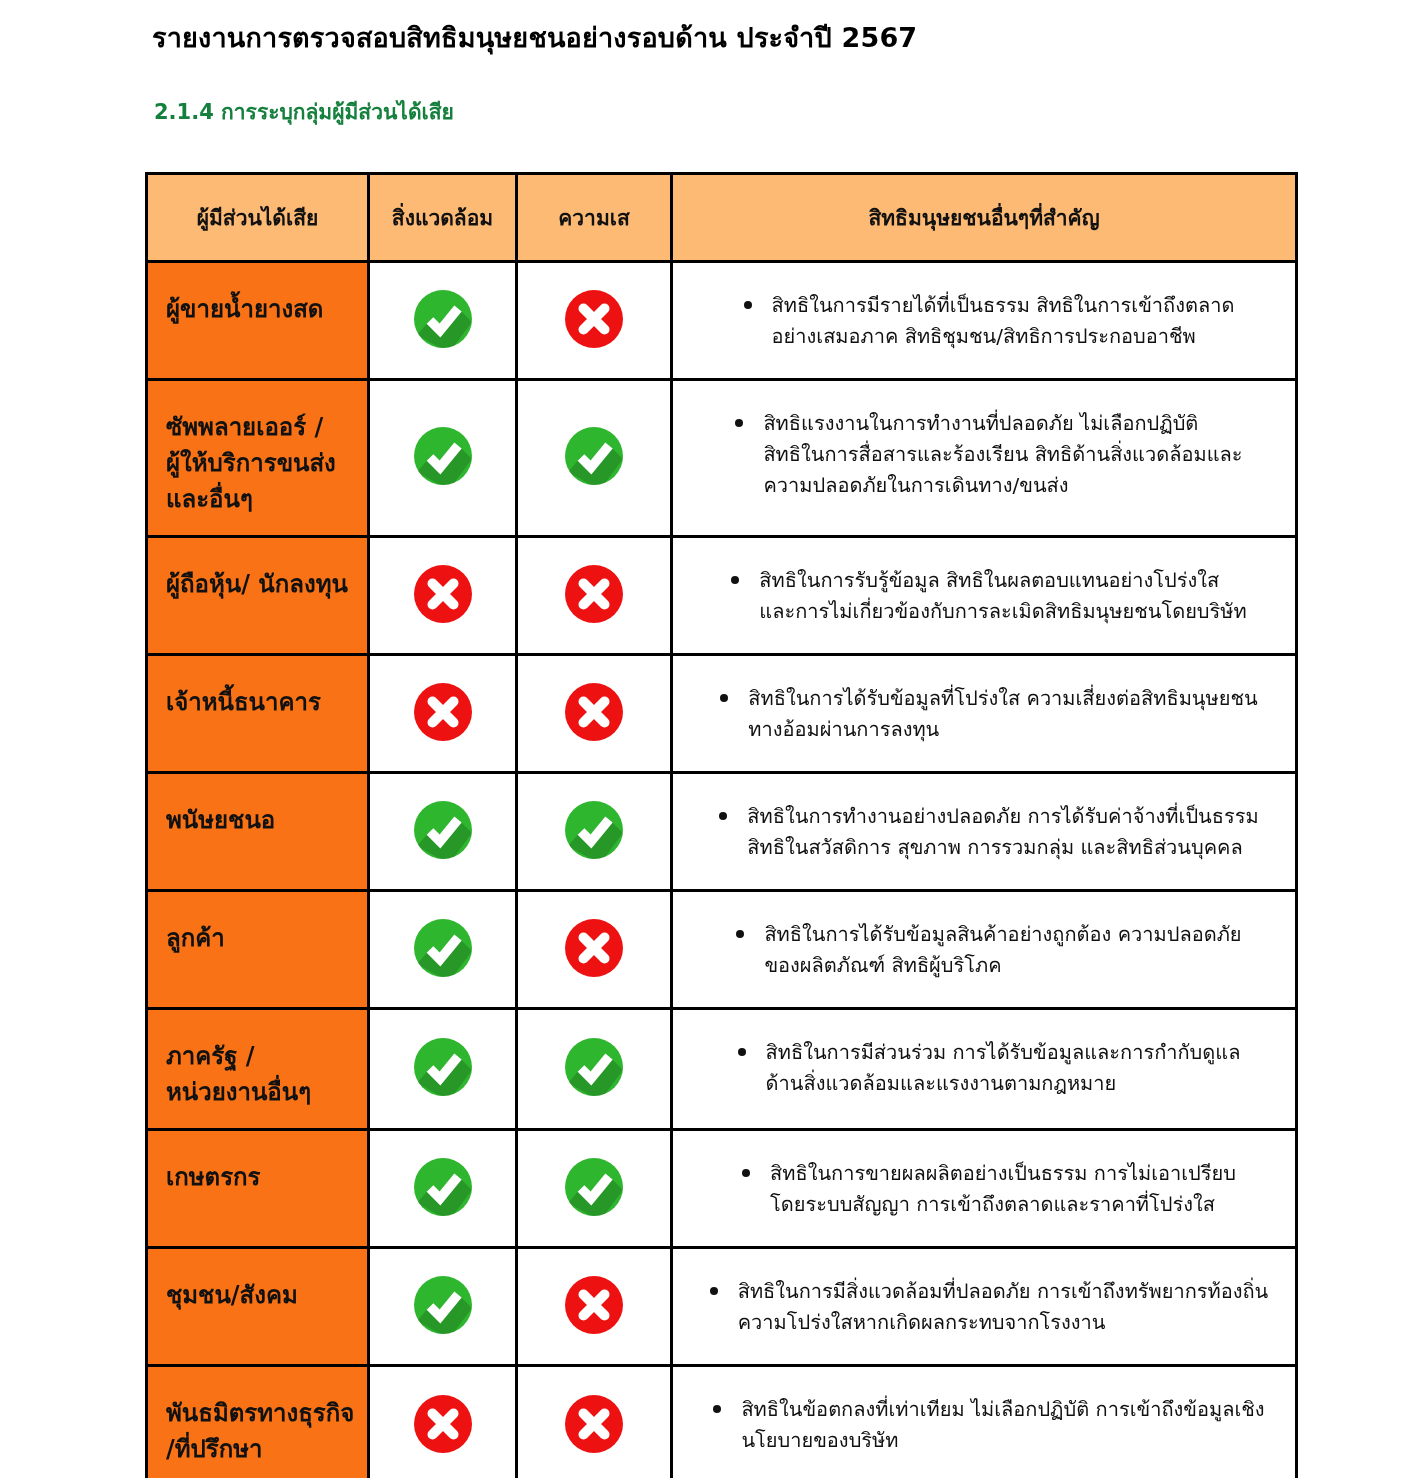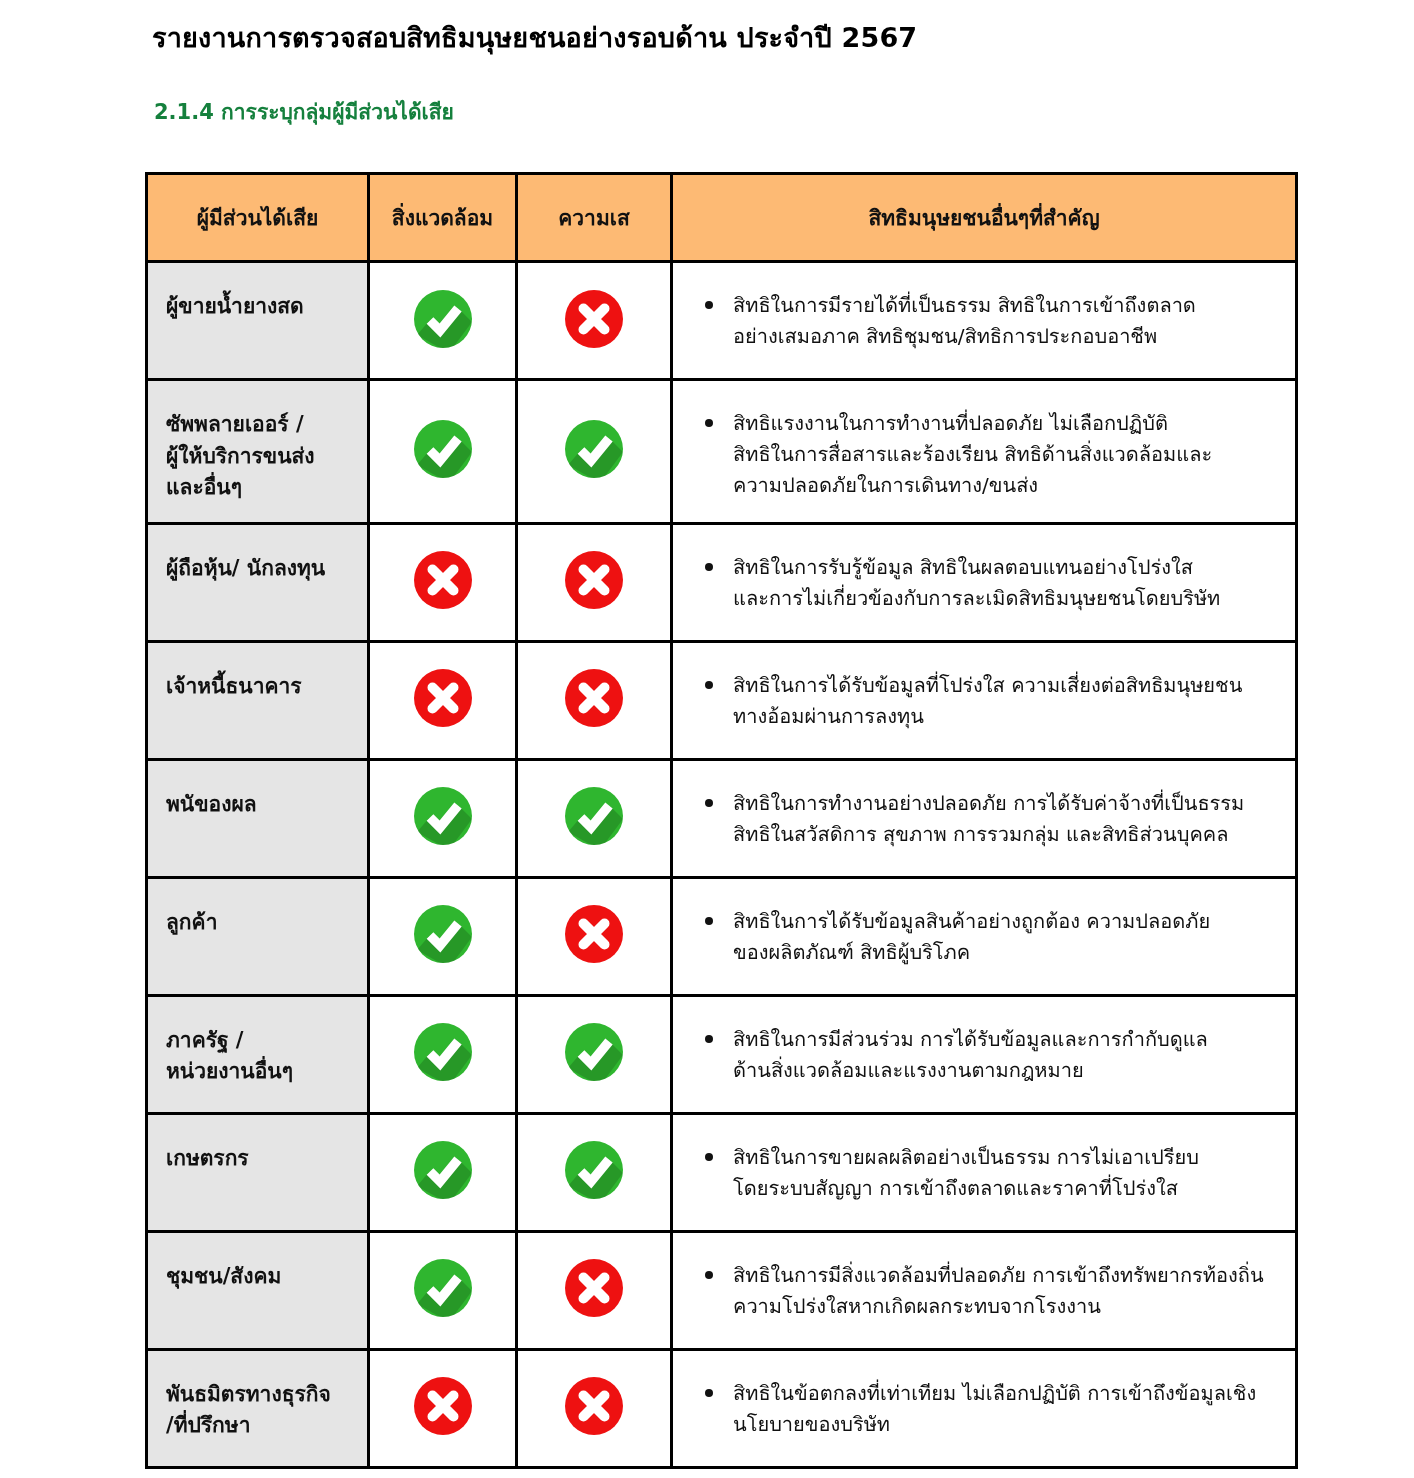--- a/index.html
+++ b/index.html
@@ -49,39 +49,39 @@
     font-size: 21px;
     font-weight: bold;
     text-align: center;
     vertical-align: middle;
     padding: 0 6px;
   }
 
   .stakeholder-table tbody tr { height: 118px; }
 
   td.cell-stakeholder {
-    background: #e5e5e5;
-    font-size: 21px;
+    background: #f97316;
+    font-size: 24px;
     font-weight: bold;
     vertical-align: top;
     padding: 28px 8px 18px 18px;
     white-space: pre-line;
     line-height: 1.5;
   }
   td.cell-status {
     background: #ffffff;
     text-align: center;
     vertical-align: middle;
   }
   td.cell-rights {
     background: #ffffff;
     vertical-align: top;
     padding: 27px 22px 16px 32px;
   }
-  .rights-wrap { display: flex; align-items: flex-start; }
+  .rights-wrap { display: flex; align-items: flex-start; justify-content: center; }
   .bullet {
     flex: 0 0 auto;
     width: 8px; height: 8px;
     border-radius: 50%;
     background: #111111;
     margin-top: 11px;
     margin-right: 20px;
   }
   .rights-text {
     font-size: 20px;
@@ -202,21 +202,21 @@
   </svg></span></td>
     <td class="cell-rights">
       <span class="rights-wrap">
         <span class="bullet"></span>
         <span class="rights-text">สิทธิในการได้รับข้อมูลที่โปร่งใส ความเสี่ยงต่อสิทธิมนุษยชน
 ทางอ้อมผ่านการลงทุน</span>
       </span>
     </td>
   </tr>
         <tr>
-    <td class="cell-stakeholder"><span class="stk">พนัของผล</span></td>
+    <td class="cell-stakeholder"><span class="stk">พนัษยชนอ</span></td>
     <td class="cell-status"><span class="icon-slot"><svg viewBox="0 0 64 64" aria-hidden="true">
     <defs>
       <clipPath id="check-clip">
                     <circle cx="32" cy="32" r="29"></circle>
                   </clipPath>
     </defs>
     <circle cx="32" cy="32" r="29" fill="#2FB62F"></circle>
     <path clip-path="url(#check-clip)" d="M18 34 L28 44 L48 22 L61 35 L38 66 L6 48 Z" fill="rgba(0,0,0,0.16)"></path>
     <path d="M19 33.5 L29 43.5 L47 21.5" fill="none" stroke="#ffffff" stroke-width="9.5"></path>
   </svg></span></td>

